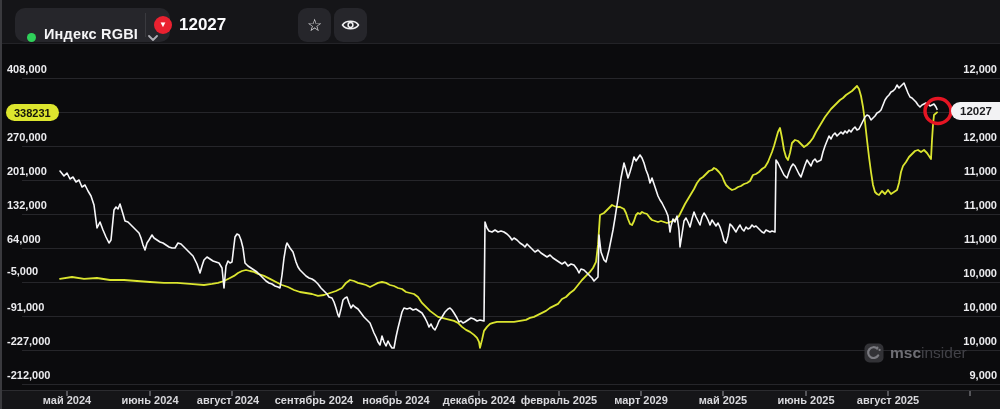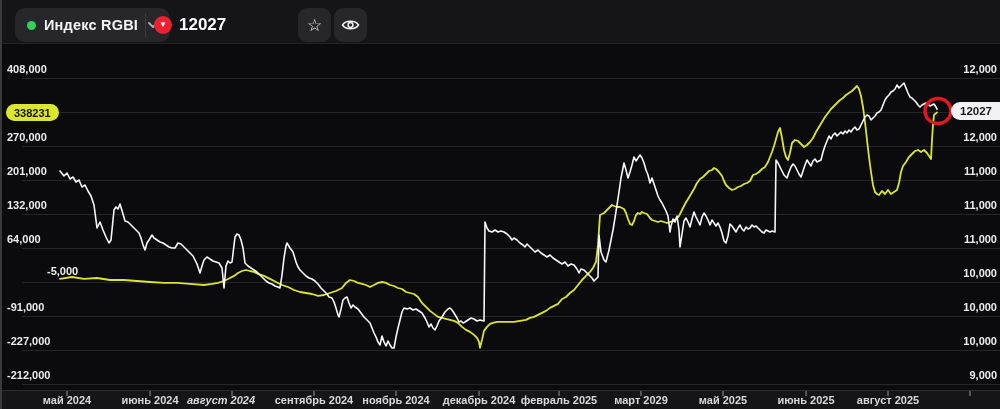--- a/index.html
+++ b/index.html
@@ -2,21 +2,21 @@
 <html><head>
 <meta charset="utf-8">
 <style>
   html,body{margin:0;padding:0;background:#0b0b0d;}
   *{box-sizing:border-box;}
   .frame{position:relative;width:1000px;height:409px;background:#0b0b0d;overflow:hidden;
          font-family:"Liberation Sans",sans-serif;border-left:2px solid #3a3a3e;}
   
   .header{position:absolute;left:0;top:0;width:1000px;height:44px;background:#151518;border-bottom:1px solid #232327;}
   .inst-pill{position:absolute;left:13px;top:8px;height:34px;background:#26262b;border-radius:10px;
-             display:flex;align-items:center;padding:0 12px;cursor:pointer;}
+             display:flex;align-items:flex-end;padding:0 12px;cursor:pointer;}
   .green-dot{width:9px;height:9px;border-radius:50%;background:#2fd15a;margin-right:8px;}
   .inst-label{color:#f5f5f7;font-size:14.5px;font-weight:700;letter-spacing:.2px;}
   .chev{margin-left:10px;display:flex;align-items:center;}
   .vdiv{position:absolute;left:143px;top:13px;width:1px;height:24px;background:#3a3a3f;}
   .dir-badge{position:absolute;left:152px;top:16px;width:18px;height:18px;border-radius:50%;background:#ea2130;
              display:flex;align-items:center;justify-content:center;color:#fff;font-size:8px;line-height:1;}
   .price{position:absolute;left:177px;top:15px;color:#fbfbfd;font-size:17px;font-weight:700;}
   .chg-pill{position:absolute;left:216px;top:14px;height:22px;border-radius:11px;background:#ea2130;
             color:#fff;font-size:12.5px;font-weight:700;display:flex;align-items:center;padding:0 10px;}
   .sq-btn{position:absolute;top:8px;width:33px;height:34px;background:#26262b;border-radius:9px;
@@ -61,33 +61,43 @@
       <div class="gridline" style="top: 180px;"></div>
       <div class="ylab left" style="top: 164px;">201,000</div>
       <div class="ylab right" style="top: 164px;">11,000</div>
       <div class="gridline" style="top: 214px;"></div>
       <div class="ylab left" style="top: 198px;">132,000</div>
       <div class="ylab right" style="top: 198px;">11,000</div>
       <div class="gridline" style="top: 248px;"></div>
       <div class="ylab left" style="top: 232px;">64,000</div>
       <div class="ylab right" style="top: 232px;">11,000</div>
       <div class="gridline" style="top: 282px;"></div>
-      <div class="ylab left" style="top: 264px; margin-left: 40px;">-5,000</div>
+      <div class="ylab left" style="top: 264px;">-5,000</div>
       <div class="ylab right" style="top: 266px;">10,000</div>
       <div class="gridline" style="top: 316px;"></div>
       <div class="ylab left" style="top: 300px;">-91,000</div>
       <div class="ylab right" style="top: 300px;">10,000</div>
       <div class="gridline" style="top: 350px;"></div>
       <div class="ylab left" style="top: 334px;">-227,000</div>
       <div class="ylab right" style="top: 334px;">10,000</div>
       <div class="gridline" style="top: 384px;"></div>
       <div class="ylab left" style="top: 368px;">-212,000</div>
       <div class="ylab right" style="top: 368px;">9,000</div>
     </div>
 
+  <div class="watermark">
+    <svg width="20" height="20" viewBox="0 0 20 20">
+      <rect x="0.5" y="0.5" width="19" height="19" rx="5" fill="#36363a"></rect>
+      <path d="M14.2 12.4 A5.4 5.4 0 1 1 13.2 5.6" fill="none" stroke="#85858b" stroke-width="2.2" stroke-linecap="round"></path>
+      <circle cx="13.4" cy="4.6" r="1.1" fill="#85858b"></circle>
+      <circle cx="15.6" cy="6.9" r="1.1" fill="#85858b"></circle>
+    </svg>
+    <span class="wm-bold">msc</span>
+      <span class="wm-light">insider</span>
+  </div>
 
   <svg id="series-svg" viewBox="0 0 1000 409">
       <polyline points="58,278.9 70,277.0 82,278.9 95,278.0 108,280.0 122,280.0 135,281.0 148,282.0 162,282.9 175,282.9 188,283.9 202,285.0 210,283.9 216,282.9 222,281.0 228,278.0 232,275.9 236,273.0 240,271.0 244,270.0 248,271.0 252,271.9 256,273.9 262,275.9 268,278.9 274,282.0 280,285.0 286,287.0 292,290.0 298,292.0 304,293.0 310,294.0 316,295.9 322,295.0 328,293.0 334,291.0 340,288.0 344,282.9 348,280.0 352,281.0 356,282.9 360,283.9 364,285.0 368,287.0 372,285.0 376,282.9 380,282.0 384,282.9 388,285.0 392,286.0 396,288.0 400,289.0 404,292.0 408,293.0 412,294.0 416,297.0 420,302.9 424,306.9 428,310.9 432,313.9 436,316.9 440,317.9 444,318.9 448,319.9 452,320.9 456,322.9 460,326.9 464,329.9 468,331.9 472,334.9 475,337.9 477,341.9 478,347.9 480,339.9 482,330.9 485,326.9 488,323.9 491,322.9 495,321.9 500,321.9 506,321.9 512,321.9 518,320.9 524,319.9 528,317.9 532,316.9 536,314.9 540,312.9 544,310.9 548,307.9 552,305.9 556,303.9 560,299.0 564,297.0 568,293.0 572,290.0 576,285.0 580,280.0 584,275.9 588,271.9 591,268.0 594,261.9 596,244.9 598,215.0 600,214.0 602,213.0 604,211.0 606,209.0 608,207.0 610,205.0 612,206.0 615,207.0 618,207.0 620,208.0 622,209.0 624,213.0 626,219.0 628,224.0 630,225.0 632,221.0 634,215.0 636,213.0 638,214.0 640,212.0 642,213.0 645,214.0 648,218.0 650,220.0 653,221.0 656,222.0 659,221.0 662,222.0 665,223.0 668,222.0 671,221.0 674,219.0 677,216.0 680,210.0 683,204.0 686,199.0 689,194.0 692,189.0 695,183.0 698,179.0 701,177.0 704,174.0 707,171.0 710,170.0 712,168.0 714,169.0 717,172.0 720,176.0 722,181.0 724,185.0 727,188.0 730,190.0 733,189.0 736,187.0 739,186.0 742,184.0 745,183.0 748,181.0 751,175.0 754,174.0 757,172.0 760,169.0 763,167.0 766,162.0 768,157.0 770,152.0 772,146.0 774,139.0 776,132.0 778,128.0 780,138.0 782,150.0 784,157.0 786,160.0 788,153.0 790,143.0 793,140.0 796,141.0 799,144.0 802,147.0 805,145.0 808,142.0 811,138.0 814,132.0 817,127.0 820,122.0 823,117.0 826,113.0 829,109.0 832,106.0 835,103.0 838,100.0 841,98.0 844,95.0 847,93.0 850,91.0 853,88.0 855,86.0 857,89.0 859,96.0 861,107.0 863,122.0 865,140.0 867,157.0 869,172.0 871,185.0 873,192.0 875,194.0 877,195.0 880,191.0 883,194.0 886,190.0 889,194.0 892,192.0 895,190.0 897,183.0 899,172.0 901,166.0 904,162.0 907,157.0 910,154.0 913,151.0 916,150.0 919,152.0 922,150.0 925,153.0 927,156.0 929,159.0 930,140.0 931,125.0 932,115.0 935,112.4" fill="none" stroke="#dbe52f" stroke-width="1.8" stroke-linejoin="round" stroke-linecap="round"></polyline>
       <polyline points="58,171.0 62,176.0 65,173.0 68,179.0 71,177.0 74,182.0 77,180.0 80,187.0 83,185.0 86,191.0 89,196.0 92,205.0 95,228.0 98,222.0 101,230.0 104,237.0 107,243.0 109,240.0 112,210.0 114,207.0 116,209.0 118,204.0 121,214.0 123,221.0 126,222.0 129,225.0 132,228.0 135,231.0 137,233.0 139,238.0 141,245.0 143,250.0 145,243.0 147,240.0 150,235.0 152,238.0 155,240.0 158,242.0 161,243.0 164,245.0 167,247.0 170,248.0 173,248.0 176,243.0 179,244.0 182,247.0 185,250.0 188,253.0 191,256.0 193,260.0 195,264.0 197,270.0 198,273.0 200,266.0 202,260.0 205,257.0 208,259.0 211,261.0 214,262.0 217,263.0 220,268.0 222,288.0 224,266.0 226,261.0 228,263.0 230,262.0 233,237.0 235,234.0 237,235.0 239,240.0 241,248.0 243,263.0 246,266.0 249,268.0 252,270.0 255,272.0 258,275.0 261,278.0 264,281.0 267,283.0 270,284.0 273,286.0 276,287.0 278,288.0 280,275.0 282,258.0 284,246.0 285,243.0 288,248.0 291,252.0 294,262.0 296,267.0 298,270.0 301,273.0 304,276.0 307,278.0 310,279.0 313,281.0 316,284.0 319,288.0 322,291.0 325,294.0 327,297.0 330,298.0 332,302.0 334,308.0 336,315.0 337,317.0 339,309.0 341,300.0 343,298.0 345,297.0 347,303.0 349,308.0 351,305.0 353,307.0 356,309.0 359,313.0 362,317.0 365,320.0 368,323.0 370,328.0 372,333.0 374,337.0 376,342.0 378,345.0 380,336.0 382,342.0 384,346.0 386,341.0 388,345.0 390,348.0 392,348.0 394,337.0 396,328.0 398,320.0 400,312.0 402,308.0 405,309.0 408,308.0 411,310.0 414,309.0 417,311.0 420,313.0 423,318.0 425,322.0 427,327.0 429,324.0 431,328.0 433,330.0 435,326.0 437,321.0 440,317.0 443,312.0 446,309.0 448,308.0 450,310.0 452,313.0 455,318.0 457,322.0 459,321.0 461,323.0 463,322.0 466,320.0 469,318.0 472,319.0 475,321.0 478,320.0 482,321.0 483,222.0 485,228.0 487,231.0 490,232.0 493,230.0 496,232.0 499,231.0 502,232.0 505,234.0 508,237.0 510,240.0 512,238.0 515,240.0 518,243.0 521,245.0 523,247.0 525,244.0 528,247.0 530,249.0 533,252.0 536,250.0 539,253.0 542,255.0 545,257.0 548,255.0 551,258.0 554,260.0 557,262.0 560,264.0 563,262.0 566,266.0 569,264.0 572,265.0 575,269.0 577,273.0 579,269.0 582,270.0 585,273.0 588,276.0 590,278.0 592,281.0 594,279.0 596,277.0 597,235.0 599,252.0 602,260.0 604,262.0 607,250.0 609,240.0 611,230.0 613,218.0 615,205.0 617,192.0 619,178.0 621,168.0 622,163.0 624,170.0 626,178.0 628,172.0 630,165.0 632,157.0 634,161.0 636,158.0 638,155.0 640,158.0 642,163.0 644,170.0 646,175.0 648,183.0 650,178.0 652,184.0 654,190.0 656,196.0 658,200.0 660,203.0 662,207.0 664,211.0 666,216.0 667,224.0 668,232.0 669,226.0 671,219.0 673,222.0 675,216.0 677,230.0 678,247.0 680,234.0 682,221.0 684,218.0 686,222.0 688,227.0 690,219.0 692,212.0 694,217.0 696,221.0 698,225.0 700,217.0 702,213.0 704,216.0 706,220.0 708,225.0 710,220.0 712,223.0 714,226.0 716,223.0 718,227.0 720,233.0 722,241.0 724,243.0 726,236.0 728,224.0 730,226.0 732,229.0 734,232.0 736,228.0 738,225.0 740,229.0 742,231.0 744,227.0 746,229.0 748,228.0 750,225.0 752,227.0 754,226.0 756,228.0 758,230.0 760,232.0 762,233.0 764,230.0 766,231.0 768,232.0 770,231.0 773,232.0 774,160.0 776,163.0 778,167.0 780,171.0 782,175.0 785,178.0 787,172.0 789,167.0 791,164.0 793,166.0 795,170.0 797,174.0 799,177.0 801,171.0 803,165.0 805,160.0 807,163.0 809,166.0 811,161.0 813,159.0 815,162.0 817,161.0 819,160.0 821,152.0 823,146.0 825,141.0 827,136.0 829,139.0 831,135.0 833,133.0 835,136.0 837,134.0 839,132.0 841,134.0 843,131.0 845,133.0 847,130.0 849,132.0 851,129.0 853,127.0 855,130.0 857,129.0 859,125.0 861,121.0 863,117.0 865,115.0 867,116.0 869,120.0 871,118.0 873,116.0 875,113.0 877,112.0 879,110.0 881,105.0 883,100.0 885,97.0 887,95.0 889,92.0 891,91.0 893,89.0 895,85.0 897,88.0 899,86.0 901,84.0 902,83.0 904,88.0 906,93.0 908,97.0 910,98.0 912,100.0 914,102.0 916,105.0 918,107.0 920,105.0 922,104.0 924,103.0 926,104.0 928,106.0 930,105.0 932,104.0 934,107.0 935,109.3" fill="none" stroke="#f7f7f9" stroke-width="1.6" stroke-linejoin="round" stroke-linecap="round"></polyline>
       <ellipse cx="936" cy="111" rx="13" ry="12.5" fill="none" stroke="#e51523" stroke-width="3.5"></ellipse>
     </svg>
 
   <div class="pill-left">338231</div>
   <div class="pill-right">12027</div>
 
@@ -114,21 +124,21 @@
       </svg>
     </div>
   </div>
 
   <div class="timeline" id="timeline">
       <div class="tick" style="left: 64px;"></div>
       <div class="xlab" style="left: 65px;">май 2024</div>
       <div class="tick" style="left: 147px;"></div>
       <div class="xlab" style="left: 148px;">июнь 2024</div>
       <div class="tick" style="left: 229px;"></div>
-      <div class="xlab" style="left: 219px; font-style: italic;">август 2024</div>
+      <div class="xlab" style="left: 226px;">август 2024</div>
       <div class="tick" style="left: 311px;"></div>
       <div class="xlab" style="left: 312px;">сентябрь 2024</div>
       <div class="tick" style="left: 393px;"></div>
       <div class="xlab" style="left: 394px;">ноябрь 2024</div>
       <div class="tick" style="left: 476px;"></div>
       <div class="xlab" style="left: 477px;">декабрь 2024</div>
       <div class="tick" style="left: 556px;"></div>
       <div class="xlab" style="left: 557px;">февраль 2025</div>
       <div class="tick" style="left: 638px;"></div>
       <div class="xlab" style="left: 639px;">март 2029</div>

